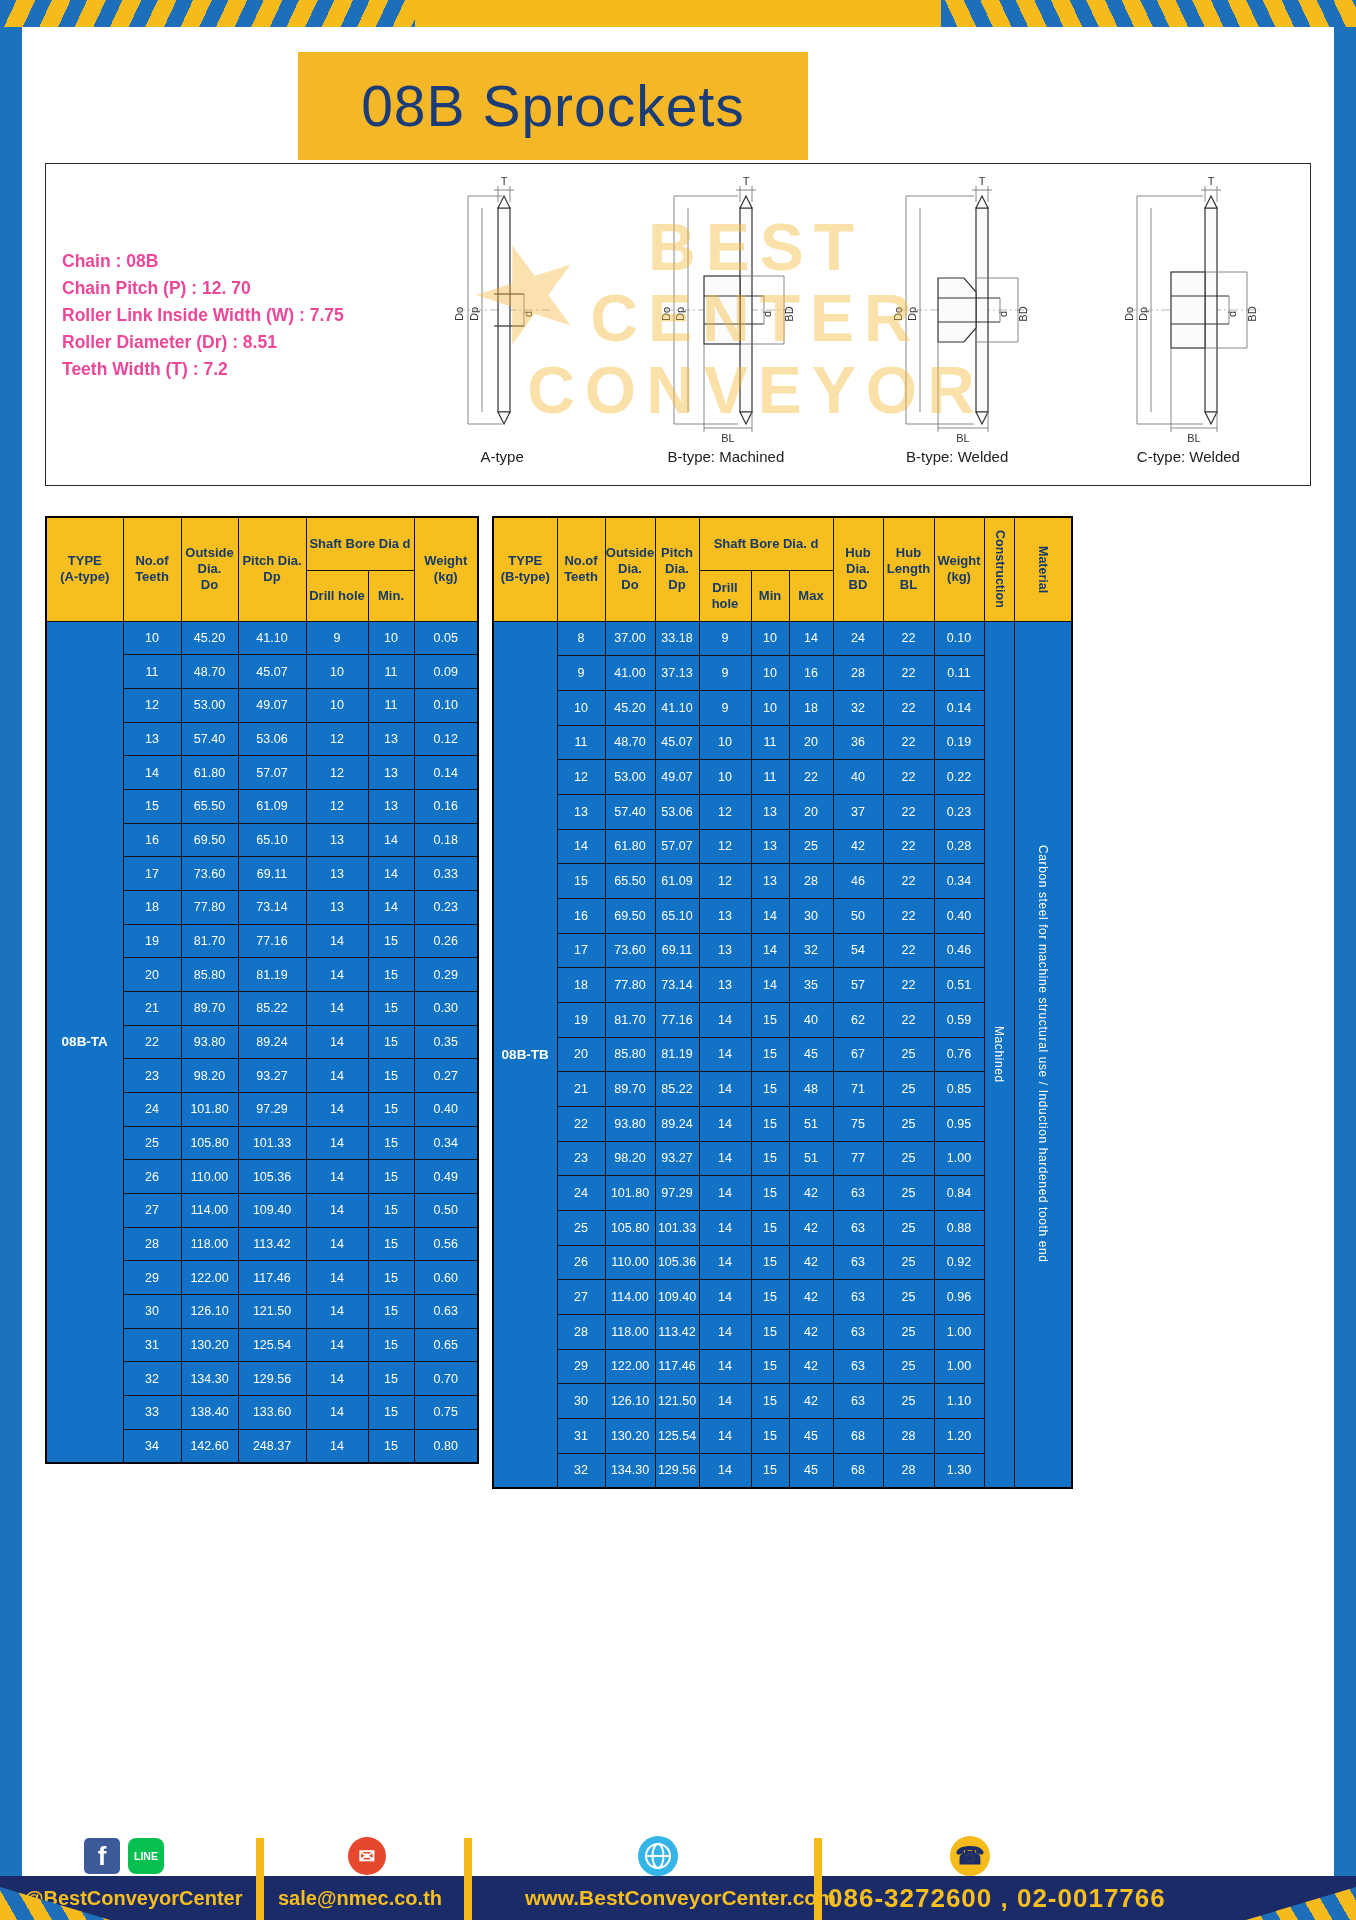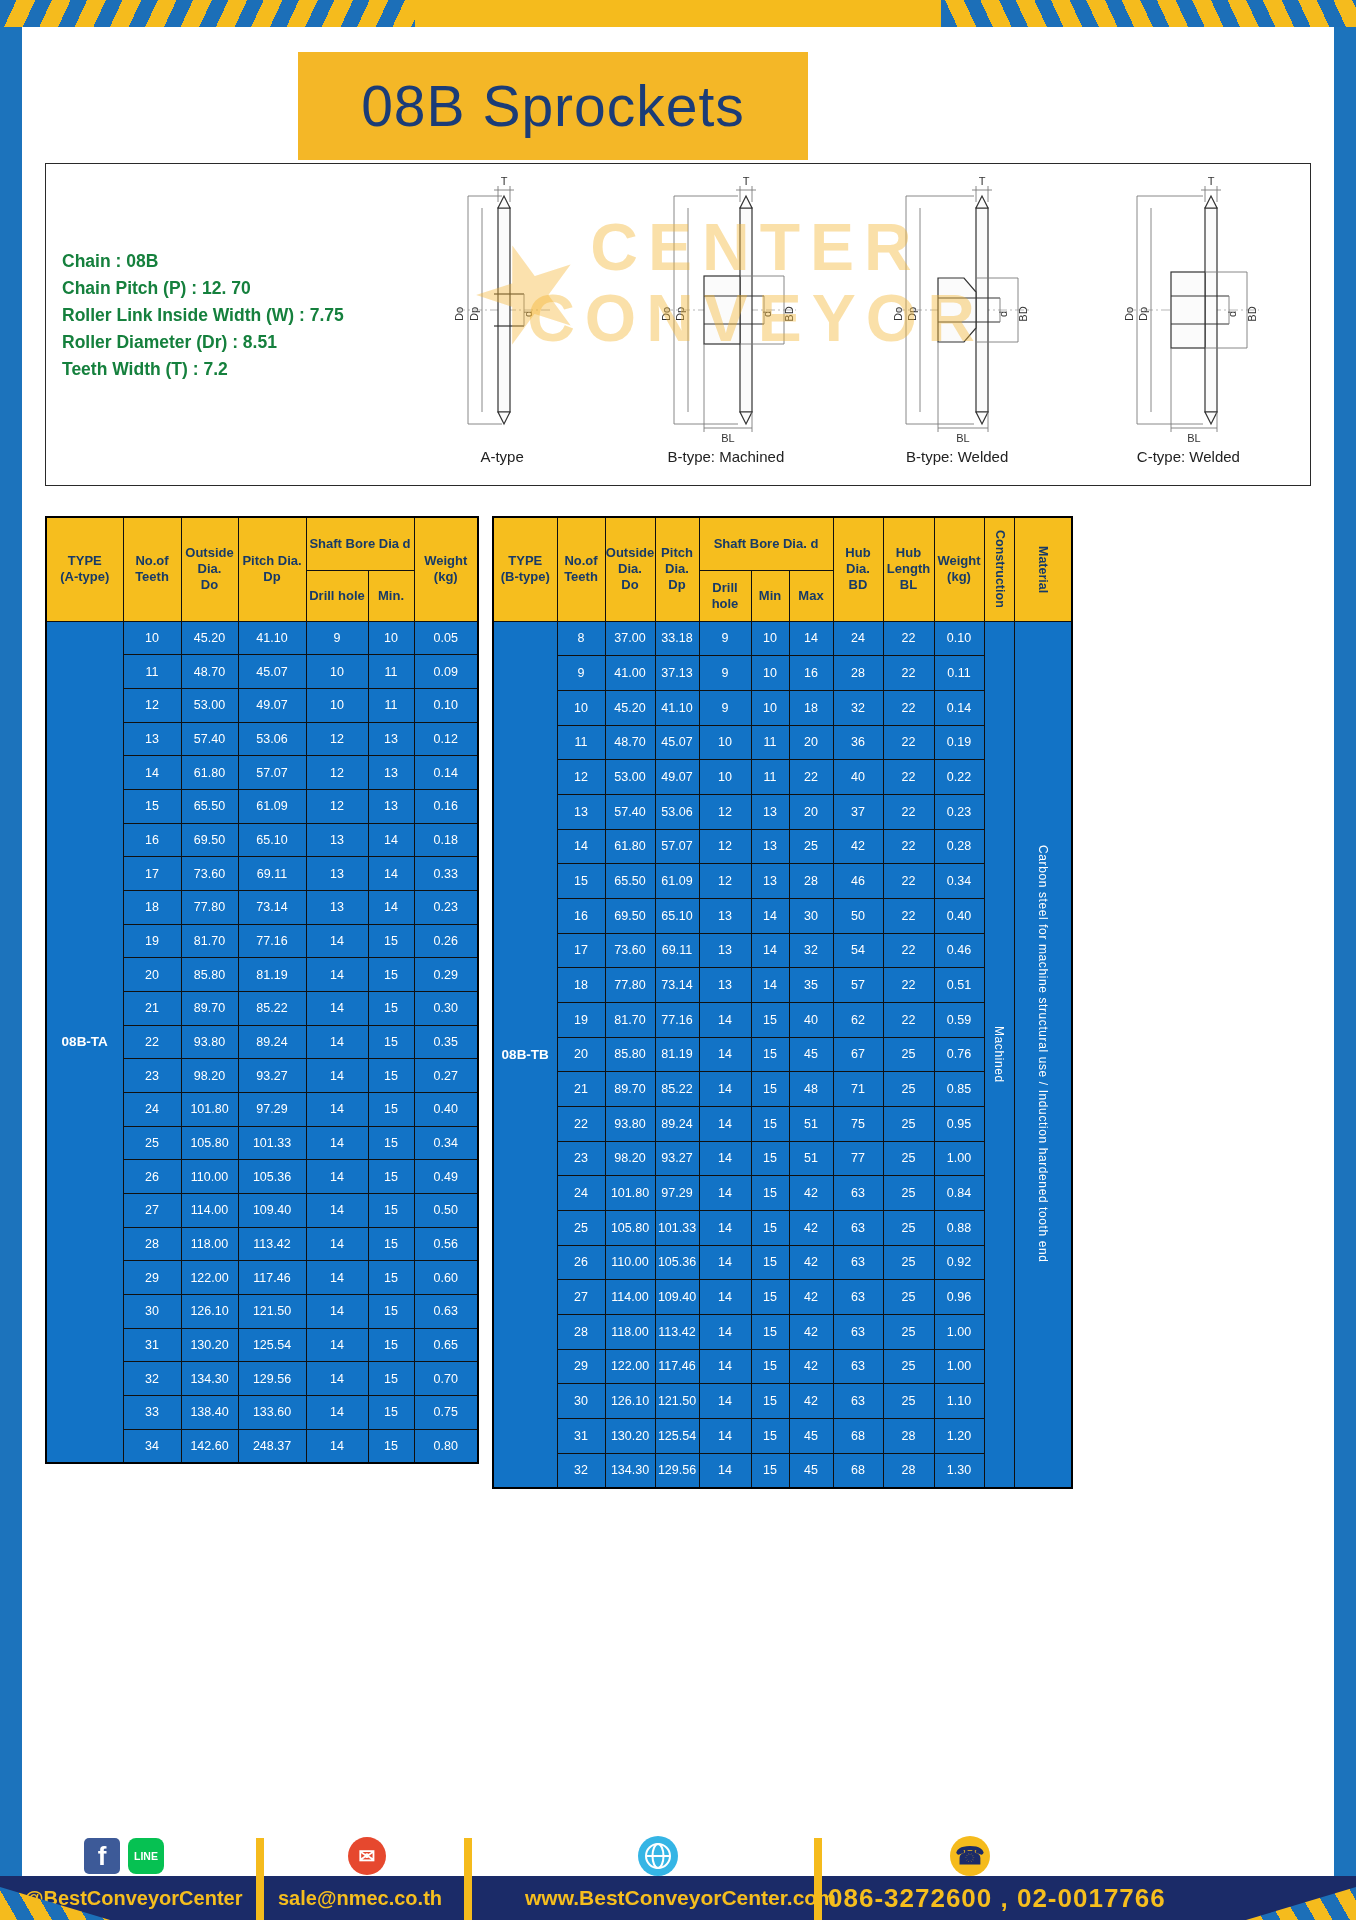--- a/index.html
+++ b/index.html
@@ -25,21 +25,21 @@
     background:#f4b727; display:flex; align-items:center; justify-content:center;
   }
   .title-banner h1 { font-size:57px; font-weight:normal; color:#1b3c77; letter-spacing:1px; }
 
   
   .diagram-box {
     position:absolute; left:45px; top:163px; width:1266px; height:323px;
     background:#fff; border:1.5px solid #2a2a2a;
   }
   .specs { position:absolute; left:16px; top:84px; width:335px; }
-  .spec-line { font-size:17.5px; font-weight:bold; color:#15803d; line-height:27px; white-space:nowrap; }
+  .spec-line { font-size:17.5px; font-weight:bold; color:#ec4899; line-height:27px; white-space:nowrap; }
   .diagram-area {
     position:absolute; left:348px; top:10px; right:6px; bottom:4px;
     display:flex; justify-content:space-around; align-items:flex-start;
   }
   .diagram { display:flex; flex-direction:column; align-items:center; }
   .diagram-label { font-size:15px; color:#222; margin-top:2px; }
   svg text { font-size:11px; fill:#333; font-family:"Liberation Sans",sans-serif; }
   .part { stroke:#333; stroke-width:1.2; fill:#fbfbfb; }
   .dim  { stroke:#7a7a7a; stroke-width:0.9; }
   .cl   { stroke:#999; stroke-width:0.7; stroke-dasharray:9 3 2 3; }
@@ -237,20 +237,21 @@
         <line class="dim" x1="106" y1="238" x2="106" y2="258"></line>
         <line class="dim" x1="60" y1="254" x2="106" y2="254"></line>
         <text x="83" y="268" text-anchor="middle">BL</text>
       </svg>
       <div class="diagram-label">C-type: Welded</div>
     </div>
   </div>
 
   <div class="watermark">
     <span class="watermark-star">★</span>
+    <div>BEST</div>
     <div>CENTER</div>
     <div>CONVEYOR</div>
   </div>
 </div>
 
 <div class="tables">
 
   <table class="table-a">
     <colgroup>
       <col style="width:77px">

